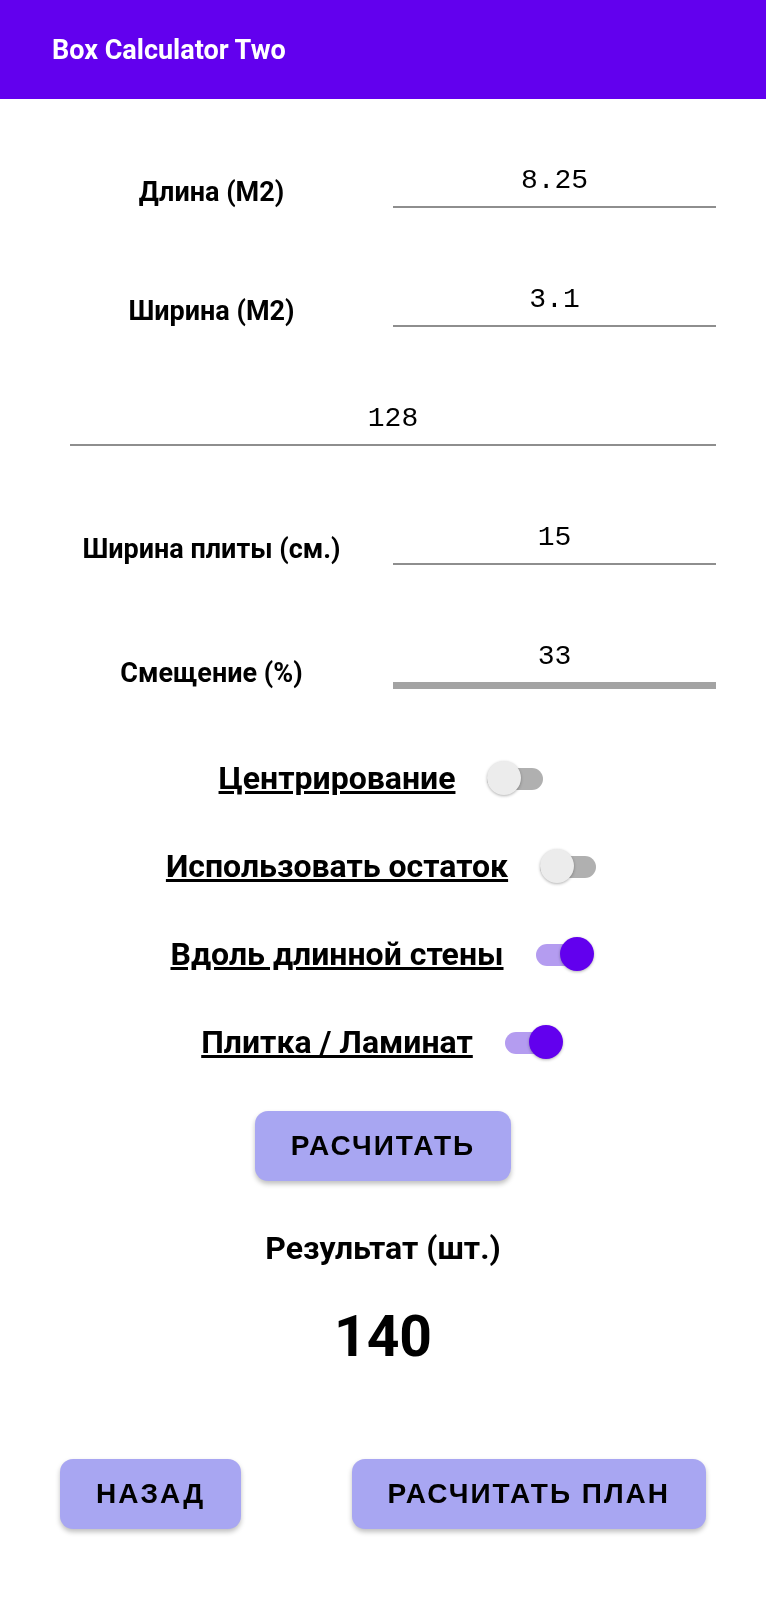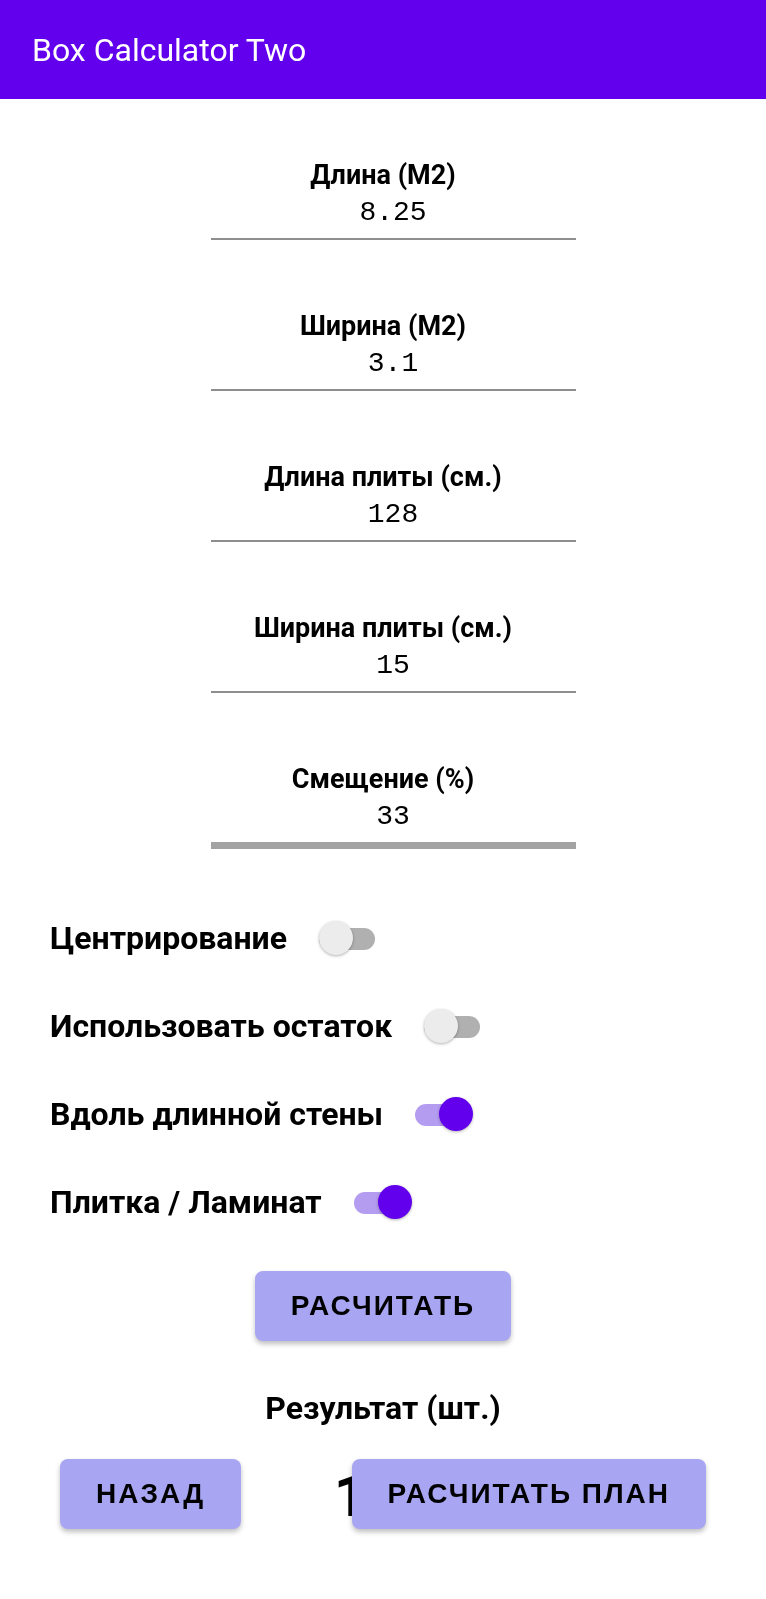--- a/index.html
+++ b/index.html
@@ -13,31 +13,31 @@
     }
     .appbar {
       background: #6200ee;
       height: 99px;
       display: flex;
       align-items: center;
       padding: 0 32px;
     }
     .appbar-title {
       color: #ffffff;
-      font-size: 32px;
-      font-weight: 400;
+      font-size: 27px;
+      font-weight: 700;
+      margin-left: 20px;
     }
     .content {
       padding: 60px 50px 0 50px;
     }
     .field-row {
       display: flex;
-      align-items: center;
+      align-items: flex-end;
       margin-bottom: 70px;
-      flex-direction: column;
     }
     .field-label {
       flex: 1;
       text-align: center;
       font-size: 27px;
       font-weight: 700;
       color: #000000;
     }
     .field-input-wrap {
       flex: 1;
@@ -55,23 +55,24 @@
       outline: none;
       color: #000000;
       font-family: Liberation Mono, monospace;
     }
     .field-input.active {
       border-bottom: 7px solid #a3a3a3;
     }
     .toggle-row {
       display: flex;
       align-items: center;
-      justify-content: flex-start;
+      justify-content: center;
       margin-bottom: 50px;
       gap: 32px;
+      text-decoration: underline;
     }
     .toggle-label {
       font-size: 32px;
       font-weight: 700;
       color: #000000;
     }
     .switch {
       position: relative;
       width: 60px;
       height: 34px;
@@ -106,21 +107,21 @@
       margin-bottom: 48px;
     }
     .btn {
       background: #a8a6f2;
       border: none;
       padding: 19px 36px;
       font-size: 28px;
       font-weight: 700;
       letter-spacing: 2px;
       color: #000000;
-      border-radius: 8px;
+      border-radius: 13px;
       box-shadow: 0 3px 5px rgba(0,0,0,0.25);
       cursor: pointer;
     }
     .result-label {
       text-align: center;
       font-size: 32px;
       font-weight: 700;
       color: #000000;
       margin-bottom: 36px;
     }
@@ -156,21 +157,20 @@
   </div>
 
   <div class="field-row">
     <div class="field-label">Ширина (М2)</div>
     <div class="field-input-wrap">
       <input class="field-input" value="3.1" style="">
     </div>
   </div>
 
   <div class="field-row">
-    <div class="field-label">Длина плиты (см.)</div>
     <div class="field-input-wrap">
       <input class="field-input" value="128" style="">
     </div>
   </div>
 
   <div class="field-row">
     <div class="field-label">Ширина плиты (см.)</div>
     <div class="field-input-wrap">
       <input class="field-input" value="15" style="">
     </div>

